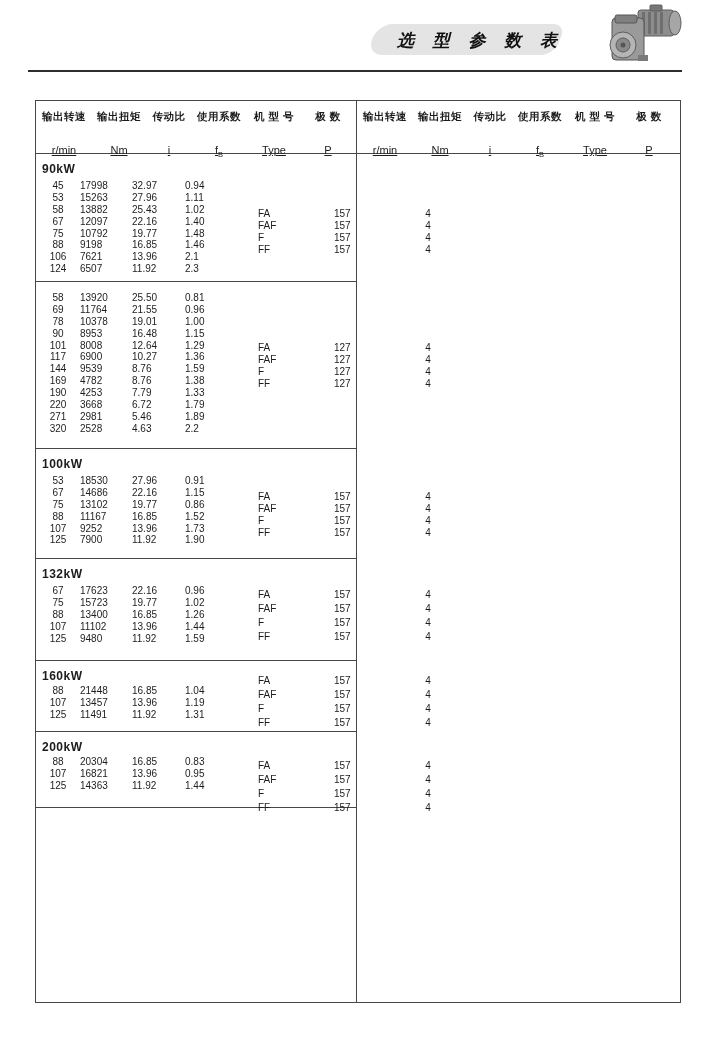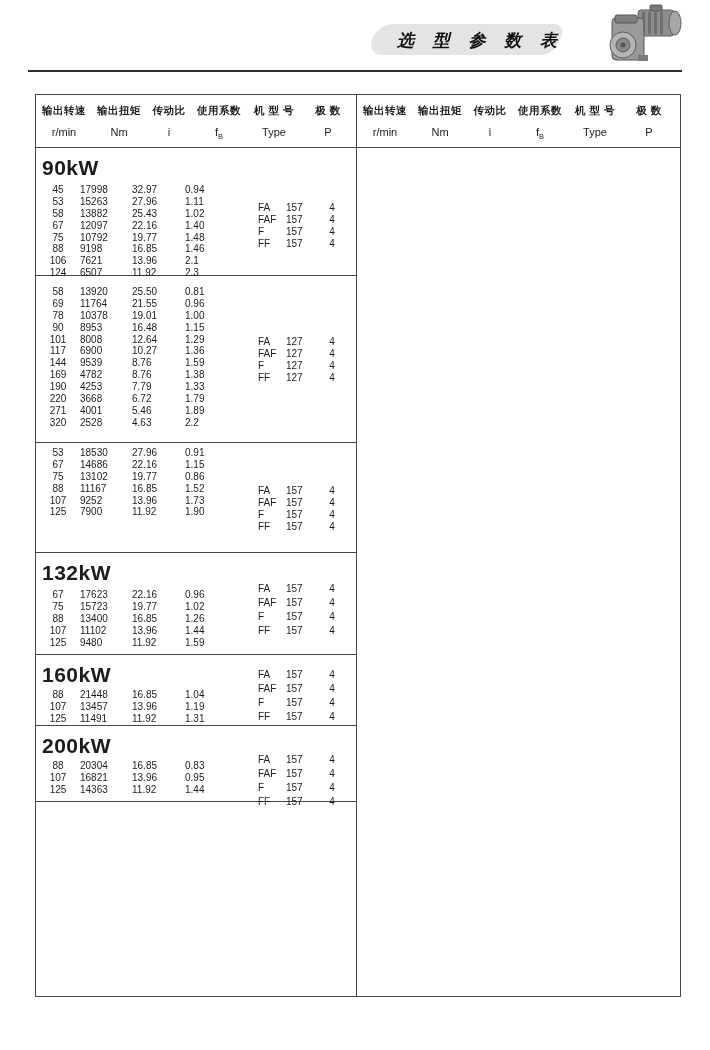--- a/index.html
+++ b/index.html
@@ -15,43 +15,43 @@
   }
   .title-text{
     position:absolute;left:368px;top:29px;width:196px;height:24px;
     text-align:right;font-size:17px;font-weight:bold;font-style:italic;
     letter-spacing:7px;color:#111;white-space:nowrap;
   }
   .gearmotor{position:absolute;left:598px;top:3px;width:86px;height:64px;}
   .header-rule{position:absolute;left:28px;top:70px;width:654px;height:2px;background:#2e2e2e;}
 
   
-  .tables{position:absolute;left:35px;top:94px;width:646px;height:903px;display:flex;}
+  .tables{position:absolute;left:35px;top:100px;width:646px;height:903px;display:flex;}
   .ptable{box-sizing:border-box;border:1px solid #474747;display:flex;flex-direction:column;}
   .ptable.left{width:321px;border-right:none;}
   .ptable.right{width:325px;}
   .thead{height:53px;box-sizing:border-box;border-bottom:1px solid #474747;}
   .h-zh,.h-en{display:flex;}
   .h-zh{margin-top:9px;font-weight:bold;font-size:10.5px;letter-spacing:0.5px;}
-  .h-en{margin-top:8px;font-size:11px;}
+  .h-en{margin-top:20px;font-size:11px;text-decoration:underline;}
   .hc{text-align:center;}
   .hc0{width:56px}.hc1{width:54px}.hc2{width:46px}.hc3{width:54px}.hc4{width:56px}.hc5{width:52px}
   sub{font-size:7.5px;}
 
   .tbody{flex:1;display:flex;flex-direction:column;font-size:10px;}
   .sec{position:relative;box-sizing:border-box;border-bottom:1px solid #474747;}
-  .sec-heading{padding:8px 0 0 6px;font-size:21px;font-weight:bold;letter-spacing:0.5px;}
+  .sec-heading{padding:8px 0 0 6px;font-size:12px;font-weight:bold;letter-spacing:0.5px;}
   .rows{margin-top:4px;}
   .row{display:flex;line-height:11.9px;height:11.9px;}
   .c0{width:44px;text-align:center;}
   .c1{width:50px;}
   .c2{margin-left:2px;width:44px;}
   .c3{margin-left:9px;width:40px;}
   .types{position:absolute;left:222px;line-height:11.9px;}
-  .trow{display:flex;}
+  .trow{display:flex;gap:48px;}
   .tprefix{width:28px;}
   .tsize{width:30px;}
   .tp{margin-left:8px;width:16px;text-align:center;}
 
   .sec-0{height:128px}  .sec-0 .types{top:54px}
   .sec-1{height:167px}  .sec-1 .types{top:60px} .sec-1 .rows{margin-top:10px}
   .sec-2{height:110px}  .sec-2 .types{top:42px}
   .sec-3{height:102px}  .sec-3 .types{top:29px;line-height:14px}
   .sec-4{height:71px}   .sec-4 .types{top:13px;line-height:14px} .sec-4 .rows{margin-top:2px}
   .sec-5{height:76px}   .sec-5 .types{top:27px;line-height:14px} .sec-5 .rows{margin-top:2px}
@@ -235,21 +235,21 @@
               <div class="c3">1.33</div>
             </div>
             <div class="row">
               <div class="c0">220</div>
               <div class="c1">3668</div>
               <div class="c2">6.72</div>
               <div class="c3">1.79</div>
             </div>
             <div class="row">
               <div class="c0">271</div>
-              <div class="c1">4001</div>
+              <div class="c1">2981</div>
               <div class="c2">5.46</div>
               <div class="c3">1.89</div>
             </div>
             <div class="row">
               <div class="c0">320</div>
               <div class="c1">2528</div>
               <div class="c2">4.63</div>
               <div class="c3">2.2</div>
             </div>
           </div>
@@ -270,20 +270,21 @@
               <div class="tp">4</div>
             </div>
             <div class="trow">
               <div class="tprefix">FF</div>
               <div class="tsize">127</div>
               <div class="tp">4</div>
             </div>
           </div>
         </div>
         <div class="sec sec-2">
+          <div class="sec-heading">100kW</div>
           <div class="rows">
             <div class="row">
               <div class="c0">53</div>
               <div class="c1">18530</div>
               <div class="c2">27.96</div>
               <div class="c3">0.91</div>
             </div>
             <div class="row">
               <div class="c0">67</div>
               <div class="c1">14686</div>

